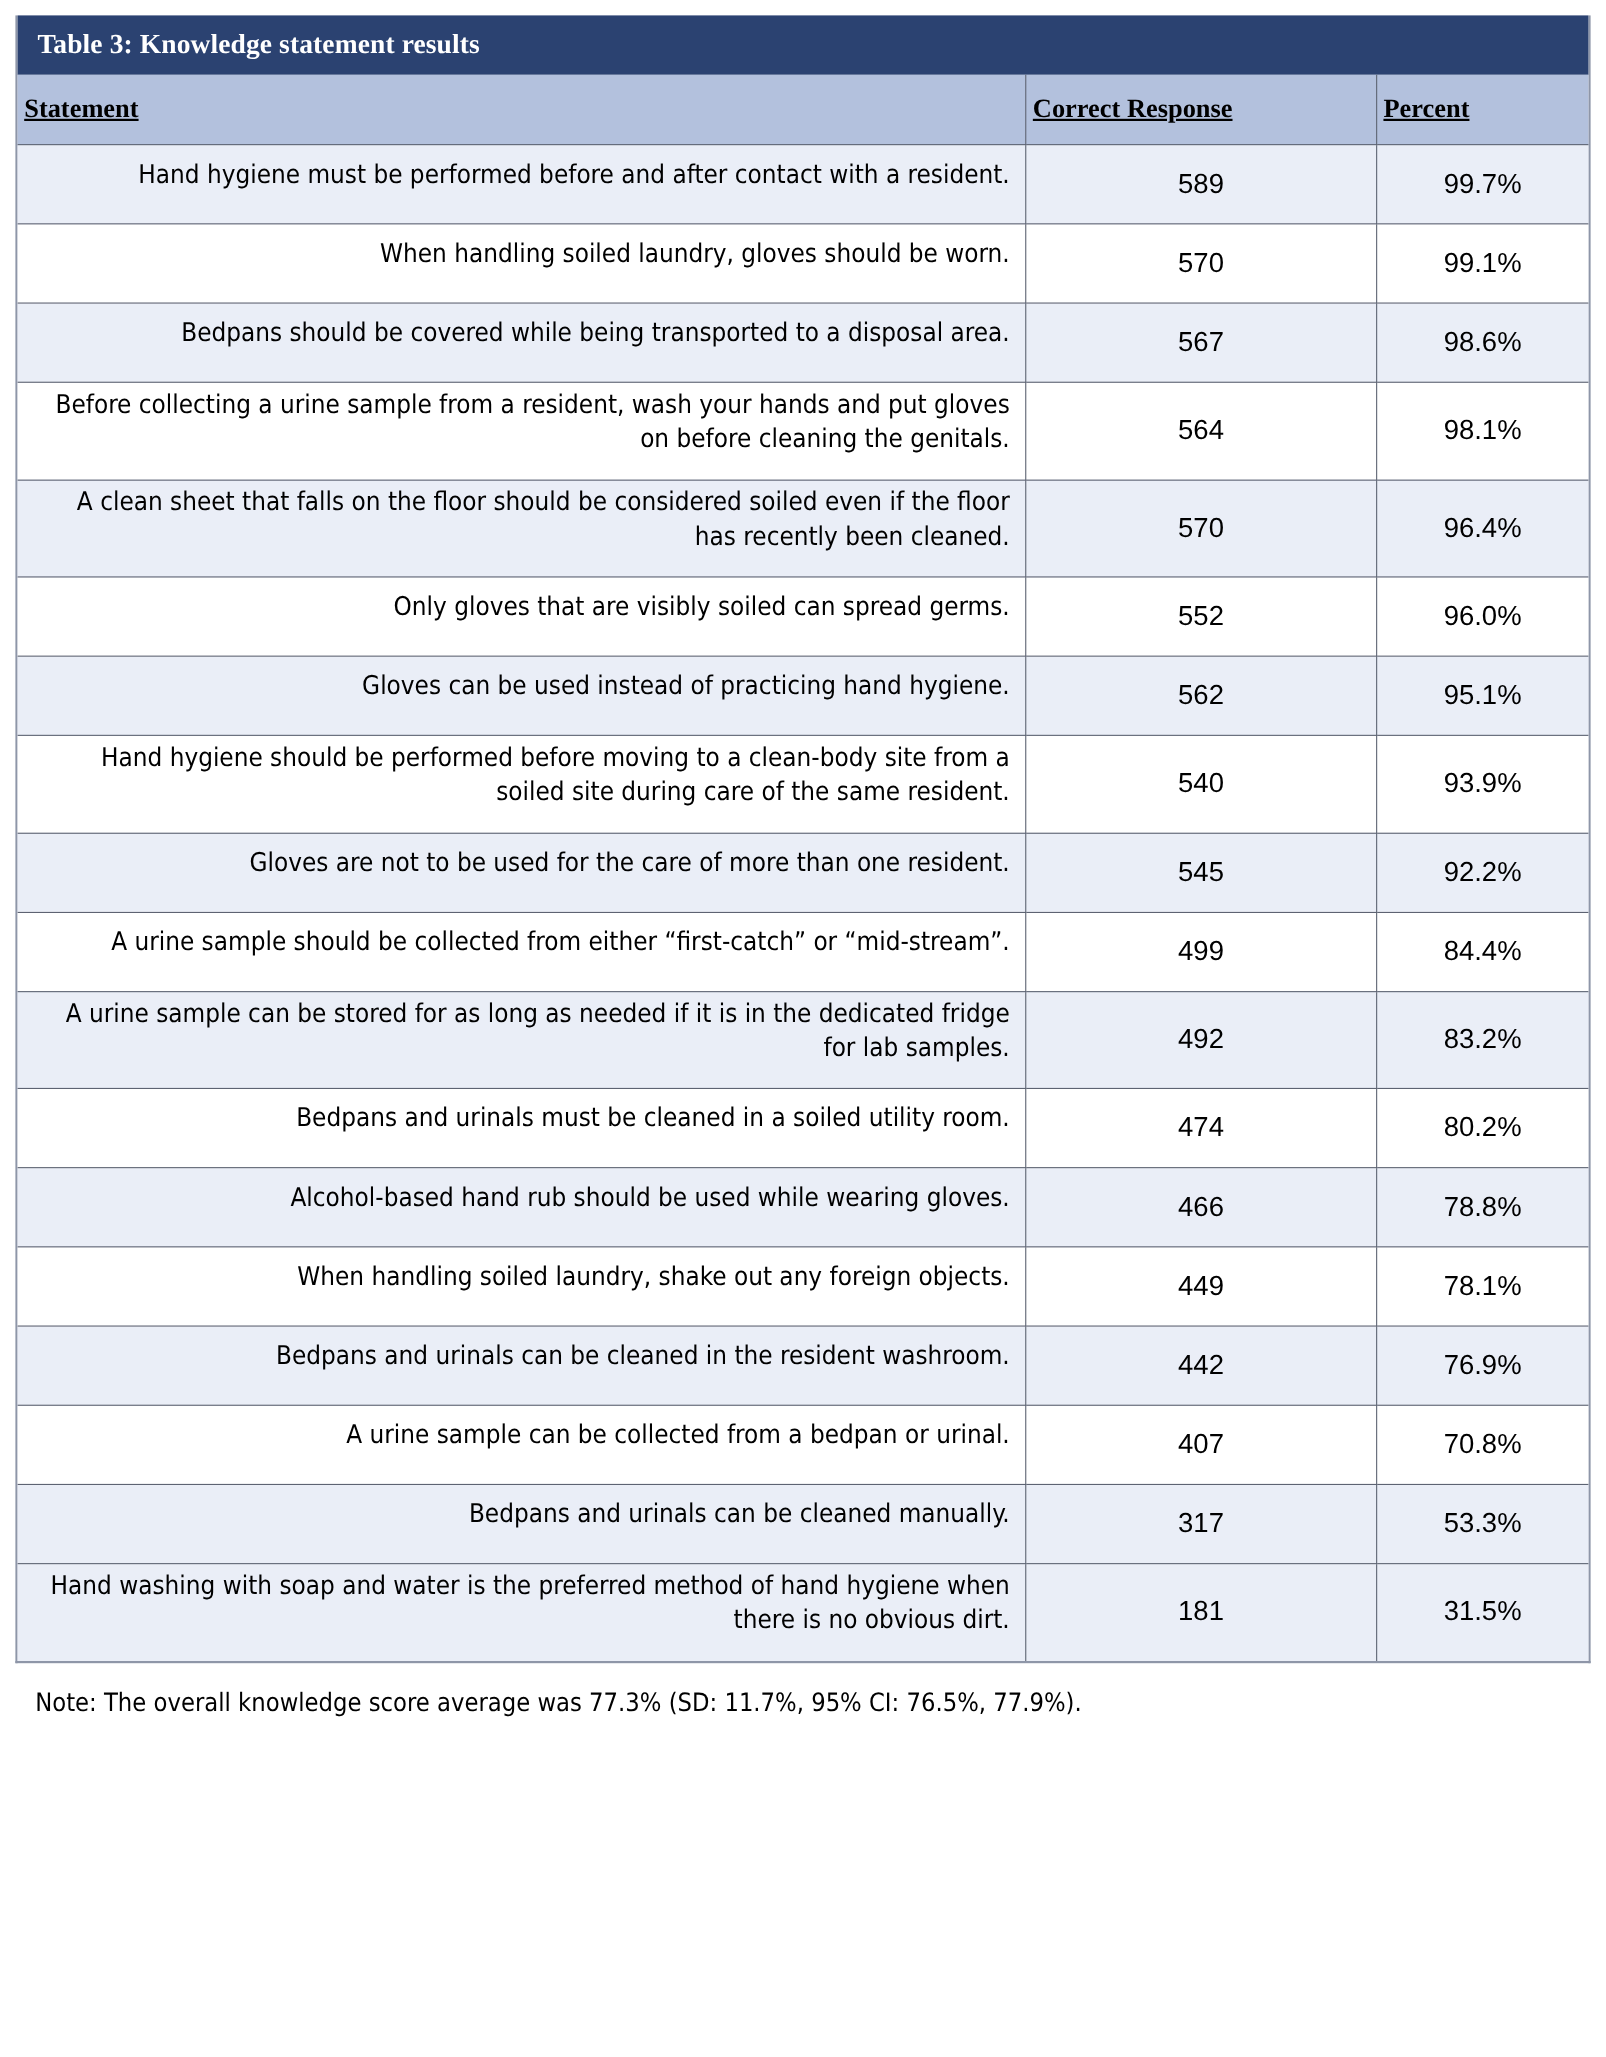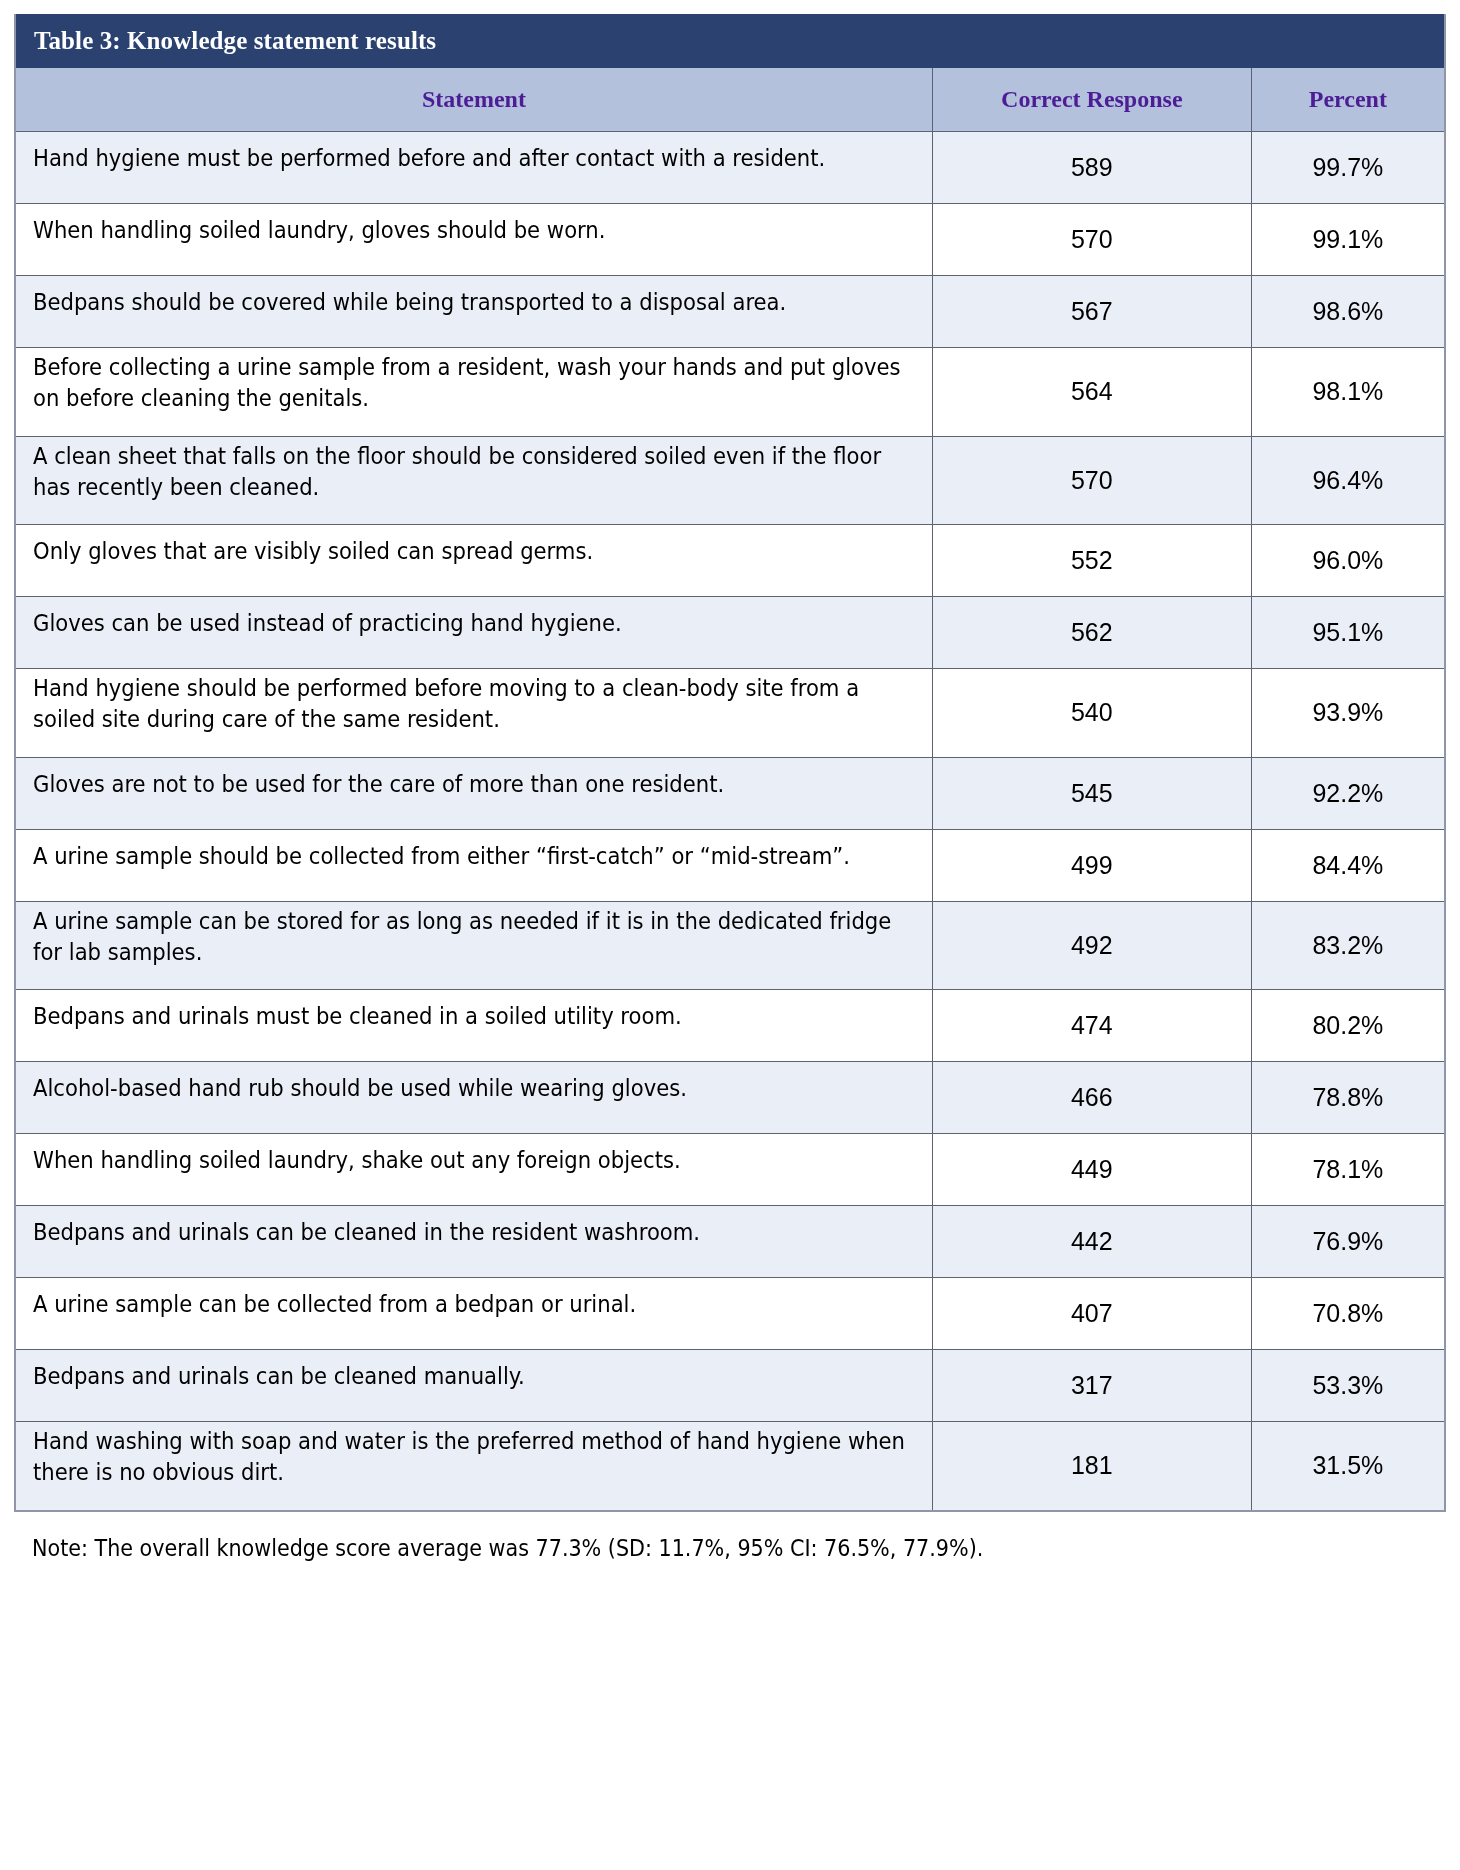--- a/index.html
+++ b/index.html
@@ -48,27 +48,28 @@
   }
 
   col.c-statement { width: 808px; }
   col.c-correct   { width: 281px; }
   col.c-percent   { width: 170px; }
 
   thead th {
     background: #b3c1dd;
     font-weight: bold;
     font-size: 24px;
-    color: #4c1d95;
-    text-align: center;
+    color: #000000;
+    text-align: left;
     padding: 18px 6px 18px 6px;
     border-right: 1px solid #5d6372;
     border-bottom: 1px solid #5d6372;
     font-family: "Liberation Serif", "DejaVu Serif", serif;
     vertical-align: middle;
+    text-decoration: underline;
   }
   thead th:last-child { border-right: none; }
 
   tbody tr.alt td { background: #eaeef7; }
   tbody tr.plain td { background: #ffffff; }
 
   tbody td {
     border-right: 1px solid #5d6372;
     border-bottom: 1px solid #5d6372;
     vertical-align: middle;
@@ -76,21 +77,21 @@
   }
   tbody td:last-child { border-right: none; }
   tbody tr:last-child td { border-bottom: none; }
 
   td.statement {
     font-family: "DejaVu Sans Condensed", "Liberation Sans Narrow", "Liberation Sans", sans-serif;
     font-stretch: condensed;
     font-size: 23.5px;
     line-height: 1.33;
     padding: 4px 14px 21px 17px;
-    text-align: left;
+    text-align: right;
   }
 
   td.num {
     text-align: center;
     font-size: 25px;
     font-family: Liberation Sans, sans-serif;
     padding: 21px 6px;
   }
 
   .note {

